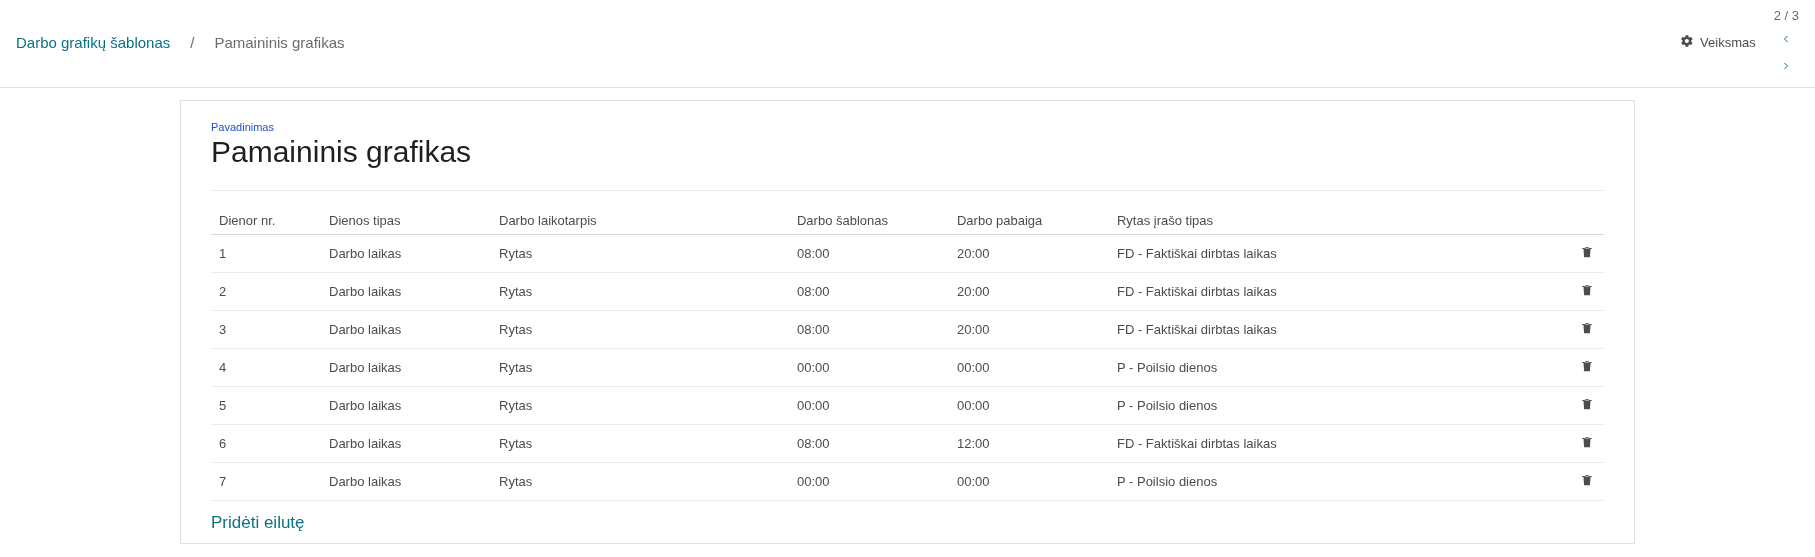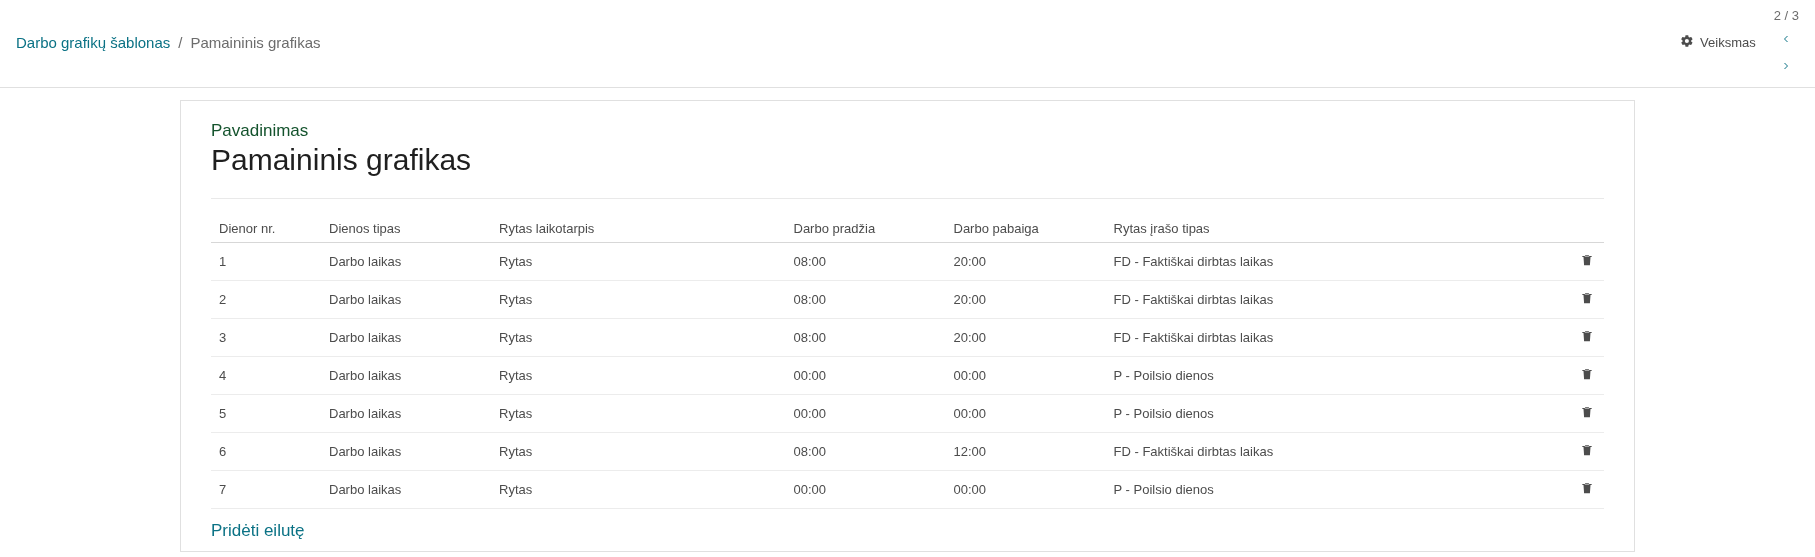--- a/index.html
+++ b/index.html
@@ -12,21 +12,21 @@
   }
   .header-bar {
     display: flex;
     align-items: center;
     padding: 8px 16px 10px 16px;
     border-bottom: 1px solid #e0e0e0;
   }
   .breadcrumb {
     display: flex;
     align-items: flex-start;
-    gap: 8px;
+    gap: 20px;
     flex: 1;
     font-size: 15px;
   }
   .breadcrumb a {
     color: #0b7285;
     text-decoration: none;
     font-weight: 500;
   }
   .breadcrumb .sep { color: #6c6c6c; }
   .breadcrumb .current { color: #6c6c6c; }
@@ -62,21 +62,21 @@
     padding: 20px 30px 10px 30px;
   }
   .form-row {
     display: flex;
     gap: 48px;
     border-bottom: 1px solid #e9e9e9;
     padding-bottom: 20px;
   }
   .form-col-main { flex: 2.5; }
   .form-col-side { flex: 1; padding-top: 20px; }
-  .fld-label { font-size: 17px; color: #14532d; margin-bottom: 2px; }
+  .fld-label { font-size: 11px; color: #1d4ed8; margin-bottom: 2px; }
   .fld-title {
     font-size: 30px;
     font-weight: 400;
     color: #1f1f1f;
     line-height: 1.15;
   }
   .lang-badge {
     color: #0b7285;
     font-weight: 500;
     font-size: 13px;
@@ -164,22 +164,22 @@
         <div class="fld-label">Pavadinimas</div>
         <div class="fld-title">Pamaininis grafikas</div>
       </div>
     </div>
 
     <table class="grid">
       <thead>
         <tr>
           <th class="num" style="width:110px">Dienor nr.</th>
           <th style="width:170px">Dienos tipas</th>
-          <th>Rytas laikotarpis</th>
-          <th class="num" style="width:160px">Darbo pradžia</th>
+          <th>Darbo laikotarpis</th>
+          <th class="num" style="width:160px">Darbo šablonas</th>
           <th class="num" style="width:160px">Darbo pabaiga</th>
           <th>Rytas įrašo tipas</th>
           <th style="width:34px"></th>
         </tr>
       </thead>
       <tbody id="rows-body">
           <tr>
             <td class="num">1</td>
             <td>Darbo laikas</td>
             <td>Rytas</td>

